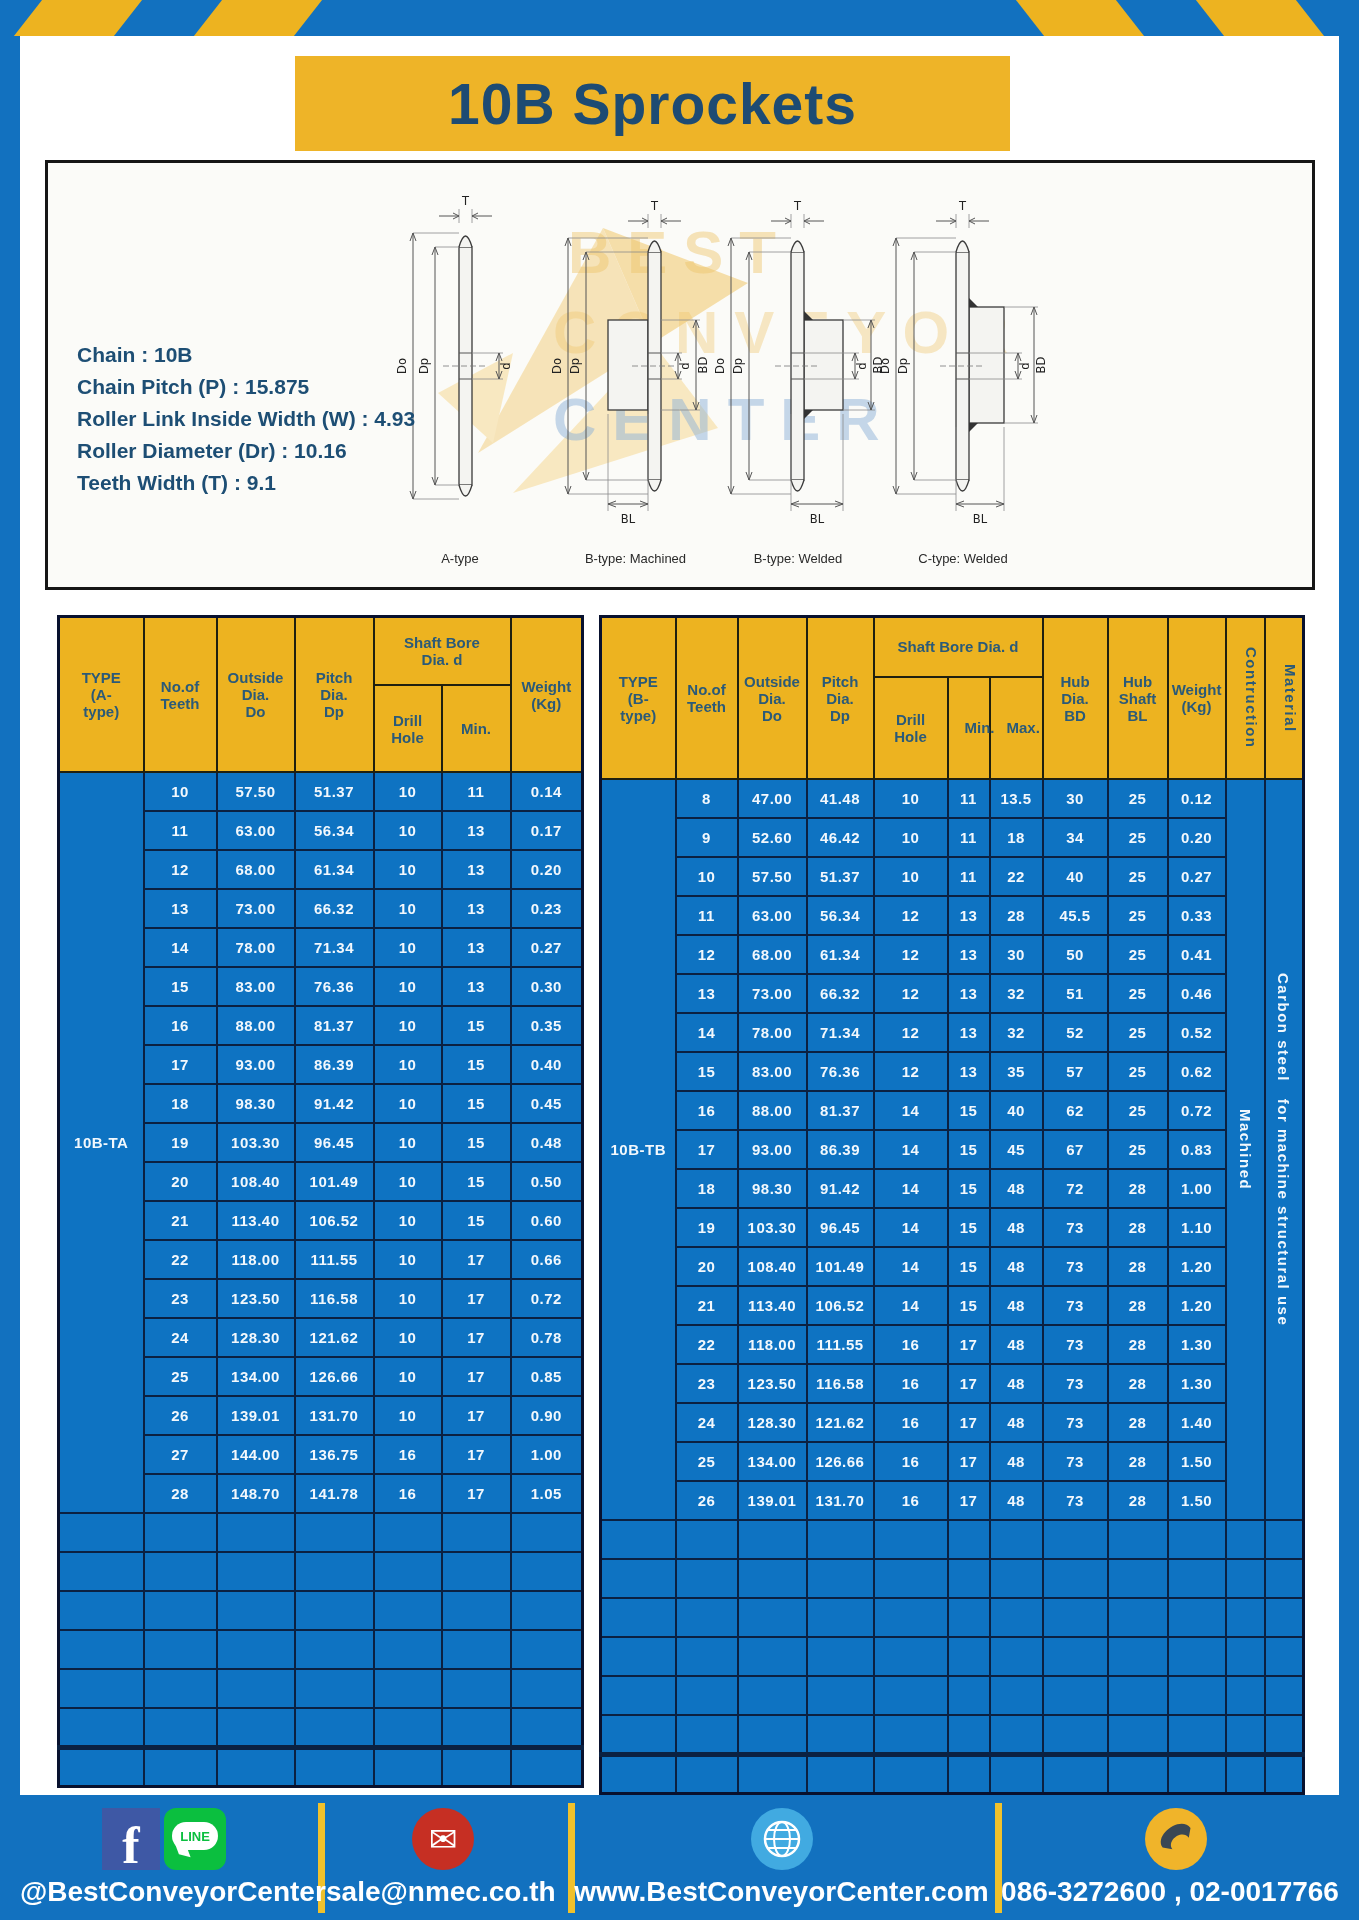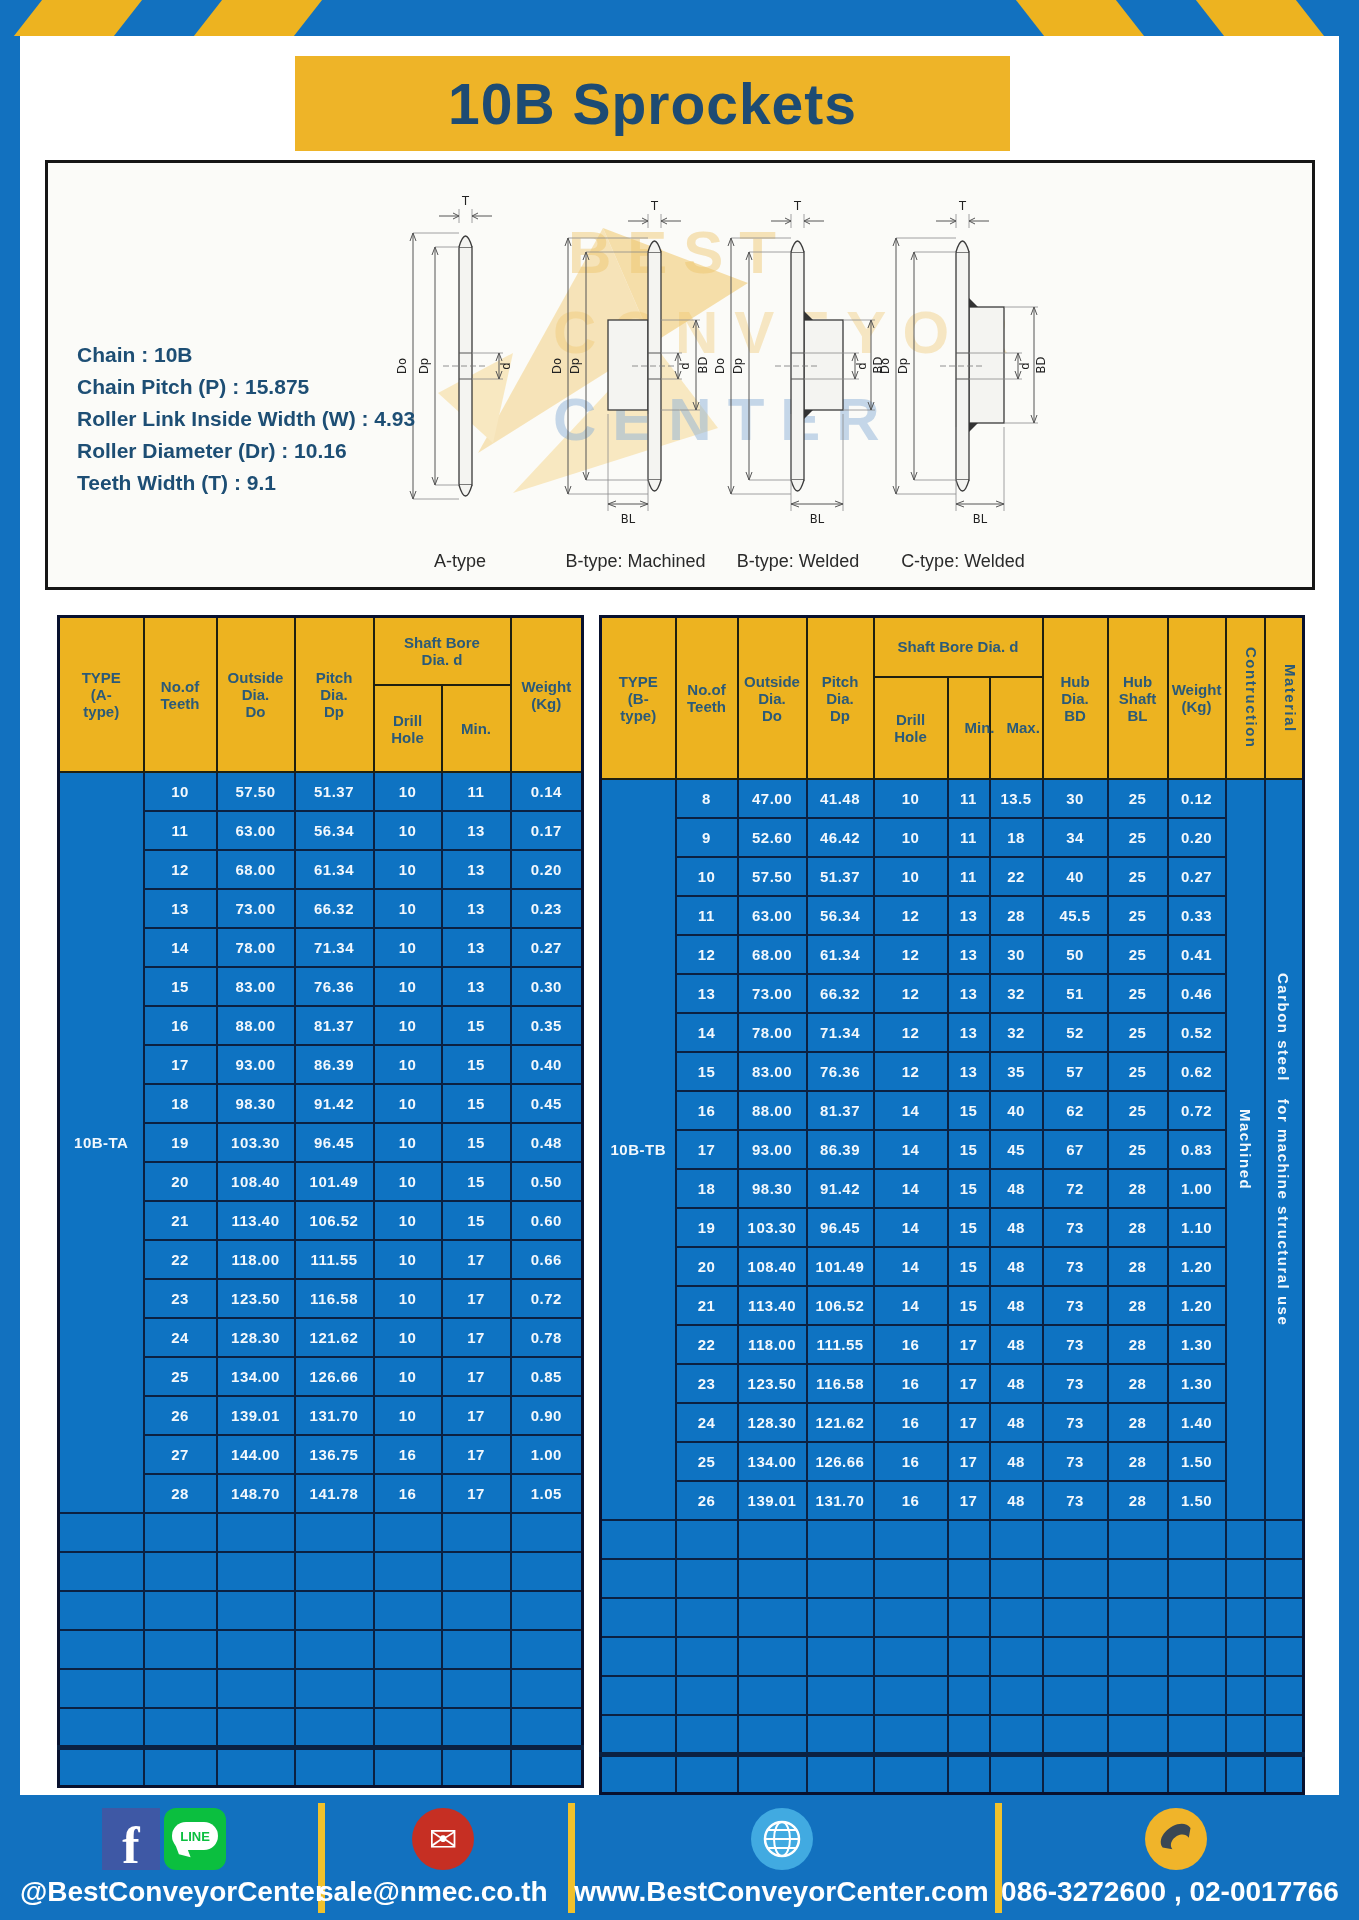--- a/index.html
+++ b/index.html
@@ -19,21 +19,21 @@
          border:3px solid #161616;box-sizing:border-box;}
   .specs{position:absolute;left:29px;top:132px;z-index:2;margin-top:44px;}
   .spec-line{font-size:21px;font-weight:bold;color:#1d4e74;line-height:32px;white-space:nowrap;}
   
   .wm{position:absolute;left:0;top:0;width:100%;height:100%;overflow:hidden;z-index:0;}
   .wm-t{position:absolute;font-weight:bold;letter-spacing:16px;font-size:60px;white-space:nowrap;}
   .wm-1{left:520px;top:55px;color:rgba(238,196,105,0.45);}
   .wm-2{left:505px;top:135px;color:rgba(238,196,105,0.38);}
   .wm-3{left:505px;top:222px;color:rgba(142,178,216,0.50);}
   .sketch{position:absolute;z-index:1;}
-  .dlabel{position:absolute;z-index:2;font-size:18px;color:#2a2a2a;text-align:center;}
+  .dlabel{position:absolute;z-index:2;font-size:13px;color:#2a2a2a;text-align:center;}
   .sp-part{fill:#f4f4f1;stroke:#3a3a3a;stroke-width:1.3;}
   .sp-thin{stroke:#555;stroke-width:1;fill:none;}
   .sp-ext{stroke:#8a8a8a;stroke-width:0.8;fill:none;}
   .sp-dash{stroke:#777;stroke-width:0.8;stroke-dasharray:6 3;fill:none;}
   .sp-fill{fill:#333;stroke:none;}
   .sp-txt{font-size:11.5px;fill:#222;font-family:"DejaVu Sans",sans-serif;}
   
   .spec-table{position:absolute;border-collapse:collapse;table-layout:fixed;background:#0e73c2;
               border:3px solid #08112e;}
   .spec-table th{background:#edb320;color:#2b5a78;font-weight:bold;font-size:15px;
@@ -959,21 +959,21 @@
       </div>
     <div class="lineic" style="left:164px">
       <div class="bubble">LINE</div>
       <div class="tail"></div>
     </div>
     <div class="flabel" style="left:20px;width:298px">@BestConveyorCenter</div>
 
     <div class="circ mail" style="left:412px">
         <span>✉</span>
       </div>
-    <div class="flabel" style="left:318px;width:214px">sale@nmec.co.th</div>
+    <div class="flabel" style="left:326px;width:214px">sale@nmec.co.th</div>
 
     <div class="circ globe" style="left:751px">
       <svg width="62" height="62">
         <circle cx="31" cy="31" r="17" fill="none" stroke="#fff" stroke-width="2.5"></circle>
         <ellipse cx="31" cy="31" rx="8" ry="17" fill="none" stroke="#fff" stroke-width="2"></ellipse>
         <line x1="14" y1="31" x2="48" y2="31" stroke="#fff" stroke-width="2"></line>
         <line x1="17" y1="22" x2="45" y2="22" stroke="#fff" stroke-width="2"></line>
         <line x1="17" y1="40" x2="45" y2="40" stroke="#fff" stroke-width="2"></line>
       </svg>
     </div>

